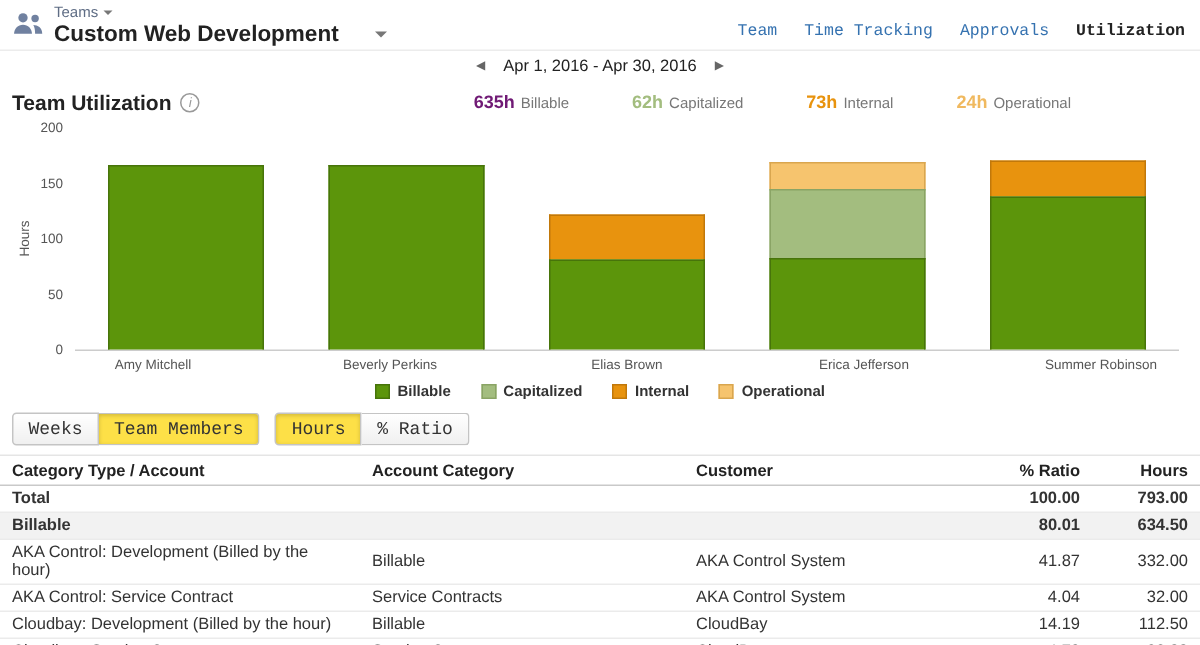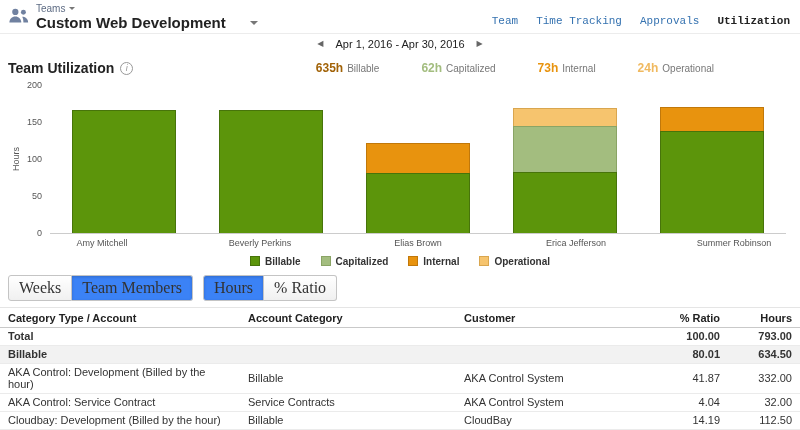--- a/index.html
+++ b/index.html
@@ -43,26 +43,26 @@
   .seg { width:100%; border:1px solid; border-bottom:none; }
   .names { position:absolute; left:42px; right:6px; top:158px; display:flex; justify-content:space-between; }
   .bar-name { width:104px; text-align:center; font-size:9px; color:#555; }
   .legend { display:flex; justify-content:center; align-items:center; gap:20px; height:18px; }
   .legend-item { display:flex; align-items:center; gap:5px; font-size:10px; font-weight:bold; color:#333; cursor:pointer; }
   .legend-item .sq { width:10px; height:10px; border:1px solid; display:inline-block; }
 
   
   .toolbar { display:flex; gap:10px; padding:5px 8px 6px; }
   .btn-group { display:flex; }
-  .btn { font-family:Liberation Serif, serif; font-size:16px; color:#333; padding:3px 10px;
+  .btn { font-family:Liberation Mono, monospace; font-size:12px; color:#333; padding:3px 10px;
     background:linear-gradient(#ffffff,#f0f0f0); border:1px solid #c4c4c4; cursor:pointer;text-align:right; }
   .btn + .btn { border-left:none; }
   .btn:first-child { border-radius:3px 0 0 3px; }
   .btn:last-child { border-radius:0 3px 3px 0; }
-  .btn.active { background:#3b82f6; box-shadow:inset 0 1px 3px rgba(0,0,0,.18); }
+  .btn.active { background:#fde047; box-shadow:inset 0 1px 3px rgba(0,0,0,.18); }
 
   
   .data-table { width:100%; border-collapse:collapse; font-size:11px; }
   .data-table th { text-align:left; font-weight:bold; color:#222; padding:4px 8px 3px;
     border-top:1px solid #e5e5e5; border-bottom:1px solid #c9c9c9; cursor:pointer; white-space:nowrap; }
   .data-table td { padding:2px 8px 3px; border-bottom:1px solid #ebebeb; color:#333; }
   .data-table .num { text-align:right; }
   .data-table tr.total td { font-weight:bold; }
   .data-table tr.subtotal td { font-weight:bold; background:#f2f2f2; }
 </style>
@@ -101,21 +101,21 @@
   <div class="date-nav">
     <span class="date-arrow">◀</span>
     <span class="date-range">Apr 1, 2016 - Apr 30, 2016</span>
     <span class="date-arrow">▶</span>
   </div>
 
   <section class="util-header">
     <h2 class="util-title">Team Utilization</h2>
     <span class="info-icon">i</span>
     <div class="stats">
-        <span class="stat"><b style="color: #a16207;">635h</b><span>Billable</span></span>
+        <span class="stat"><b style="color: #701a75;">635h</b><span>Billable</span></span>
         <span class="stat"><b style="color: rgb(163, 189, 127);">62h</b><span>Capitalized</span></span>
         <span class="stat"><b style="color: rgb(232, 147, 14);">73h</b><span>Internal</span></span>
         <span class="stat"><b style="color: rgb(240, 185, 95);">24h</b><span>Operational</span></span>
       </div>
   </section>
 
   <section class="chart-section">
     <div class="chart-wrap">
       <span class="ylabel">Hours</span>
       <div class="yticks">

